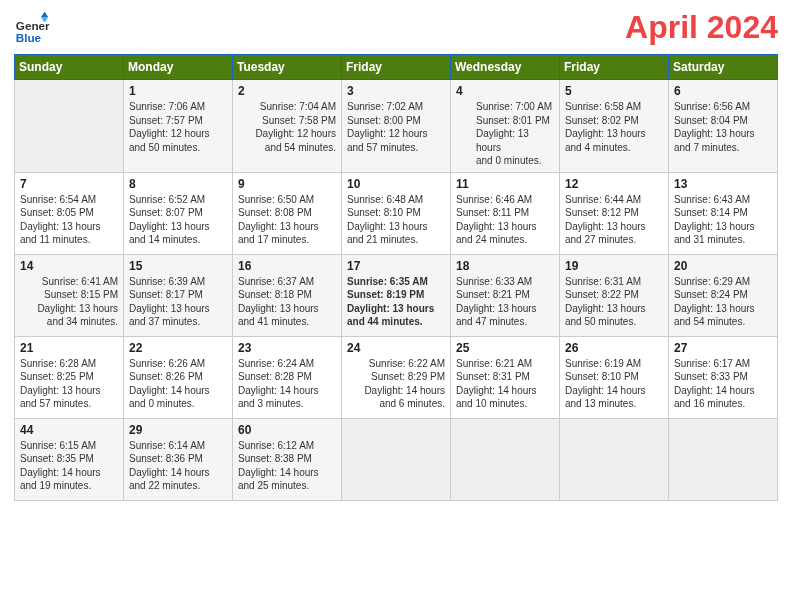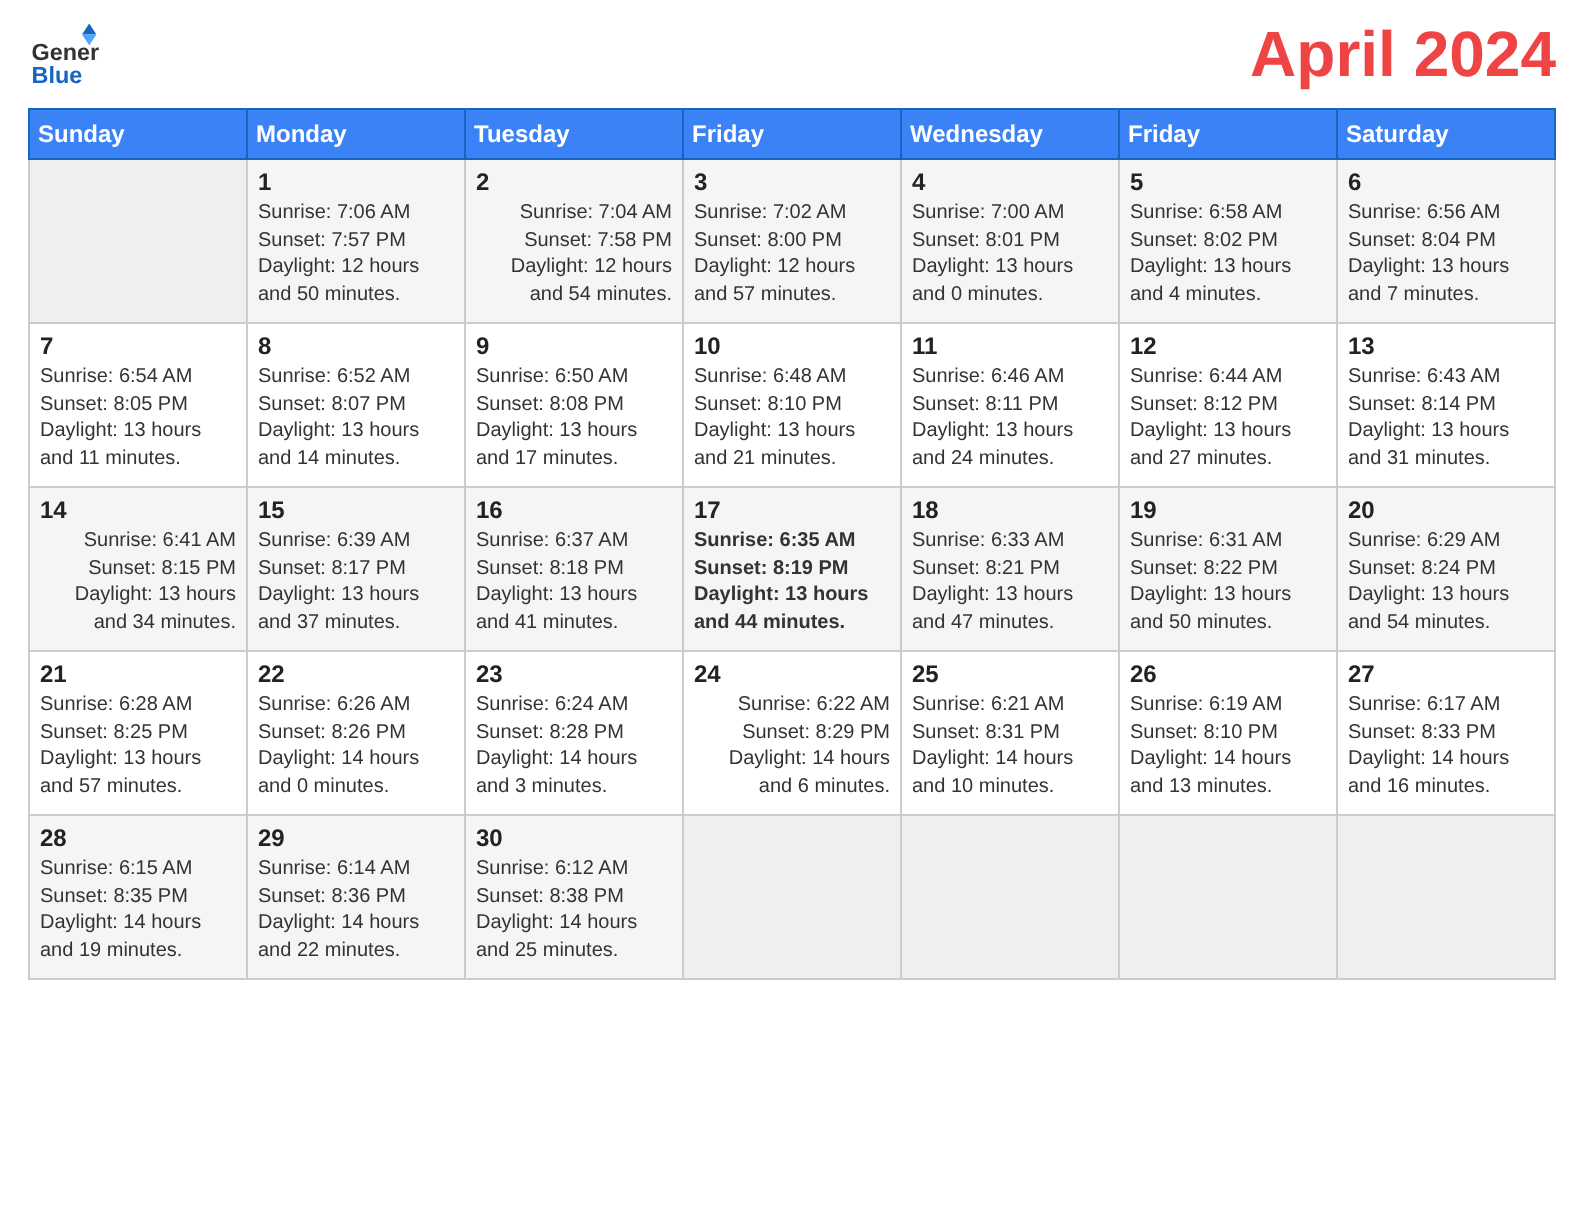--- a/index.html
+++ b/index.html
@@ -42,21 +42,21 @@
     .location {
       font-size: 15px;
       color: #555;
     }
     .calendar {
       width: 100%;
       border-collapse: collapse;
       font-size: 11px;
     }
     .calendar th {
-      background: #3b82f6;
+      background: #4d7c0f;
       color: #fff;
       padding: 5px 4px;
       text-align: left;
       font-size: 12px;
       font-weight: bold;
       border: 1px solid #1565c0;
     }
     .calendar td {
       border: 1px solid #ccc;
       vertical-align: top;
@@ -135,21 +135,21 @@
           </td>
           <td>
             <span class="day-num">3</span>
             <div class="day-info" style="white-space: pre-line;">Sunrise: 7:02 AM
 Sunset: 8:00 PM
 Daylight: 12 hours
 and 57 minutes.</div>
           </td>
           <td>
             <span class="day-num">4</span>
-            <div class="day-info" style="white-space: pre-line;">Sunrise: 7:00 AM
+            <div class="day-info" style="white-space: pre-line; margin-left: 20px;">Sunrise: 7:00 AM
 Sunset: 8:01 PM
 Daylight: 13 hours
 and 0 minutes.</div>
           </td>
           <td>
             <span class="day-num">5</span>
             <div class="day-info" style="white-space: pre-line;">Sunrise: 6:58 AM
 Sunset: 8:02 PM
 Daylight: 13 hours
 and 4 minutes.</div>
@@ -310,35 +310,35 @@
           <td>
             <span class="day-num">27</span>
             <div class="day-info" style="white-space: pre-line;">Sunrise: 6:17 AM
 Sunset: 8:33 PM
 Daylight: 14 hours
 and 16 minutes.</div>
           </td>
         </tr>
         <tr class="row-shaded">
           <td>
-            <span class="day-num">28</span>
+            <span class="day-num">44</span>
             <div class="day-info" style="white-space: pre-line;">Sunrise: 6:15 AM
 Sunset: 8:35 PM
 Daylight: 14 hours
 and 19 minutes.</div>
           </td>
           <td>
             <span class="day-num">29</span>
             <div class="day-info" style="white-space: pre-line;">Sunrise: 6:14 AM
 Sunset: 8:36 PM
 Daylight: 14 hours
 and 22 minutes.</div>
           </td>
           <td>
-            <span class="day-num">30</span>
+            <span class="day-num">60</span>
             <div class="day-info" style="white-space: pre-line;">Sunrise: 6:12 AM
 Sunset: 8:38 PM
 Daylight: 14 hours
 and 25 minutes.</div>
           </td>
           <td class="empty"></td>
           <td class="empty"></td>
           <td class="empty"></td>
           <td class="empty"></td>
         </tr>

